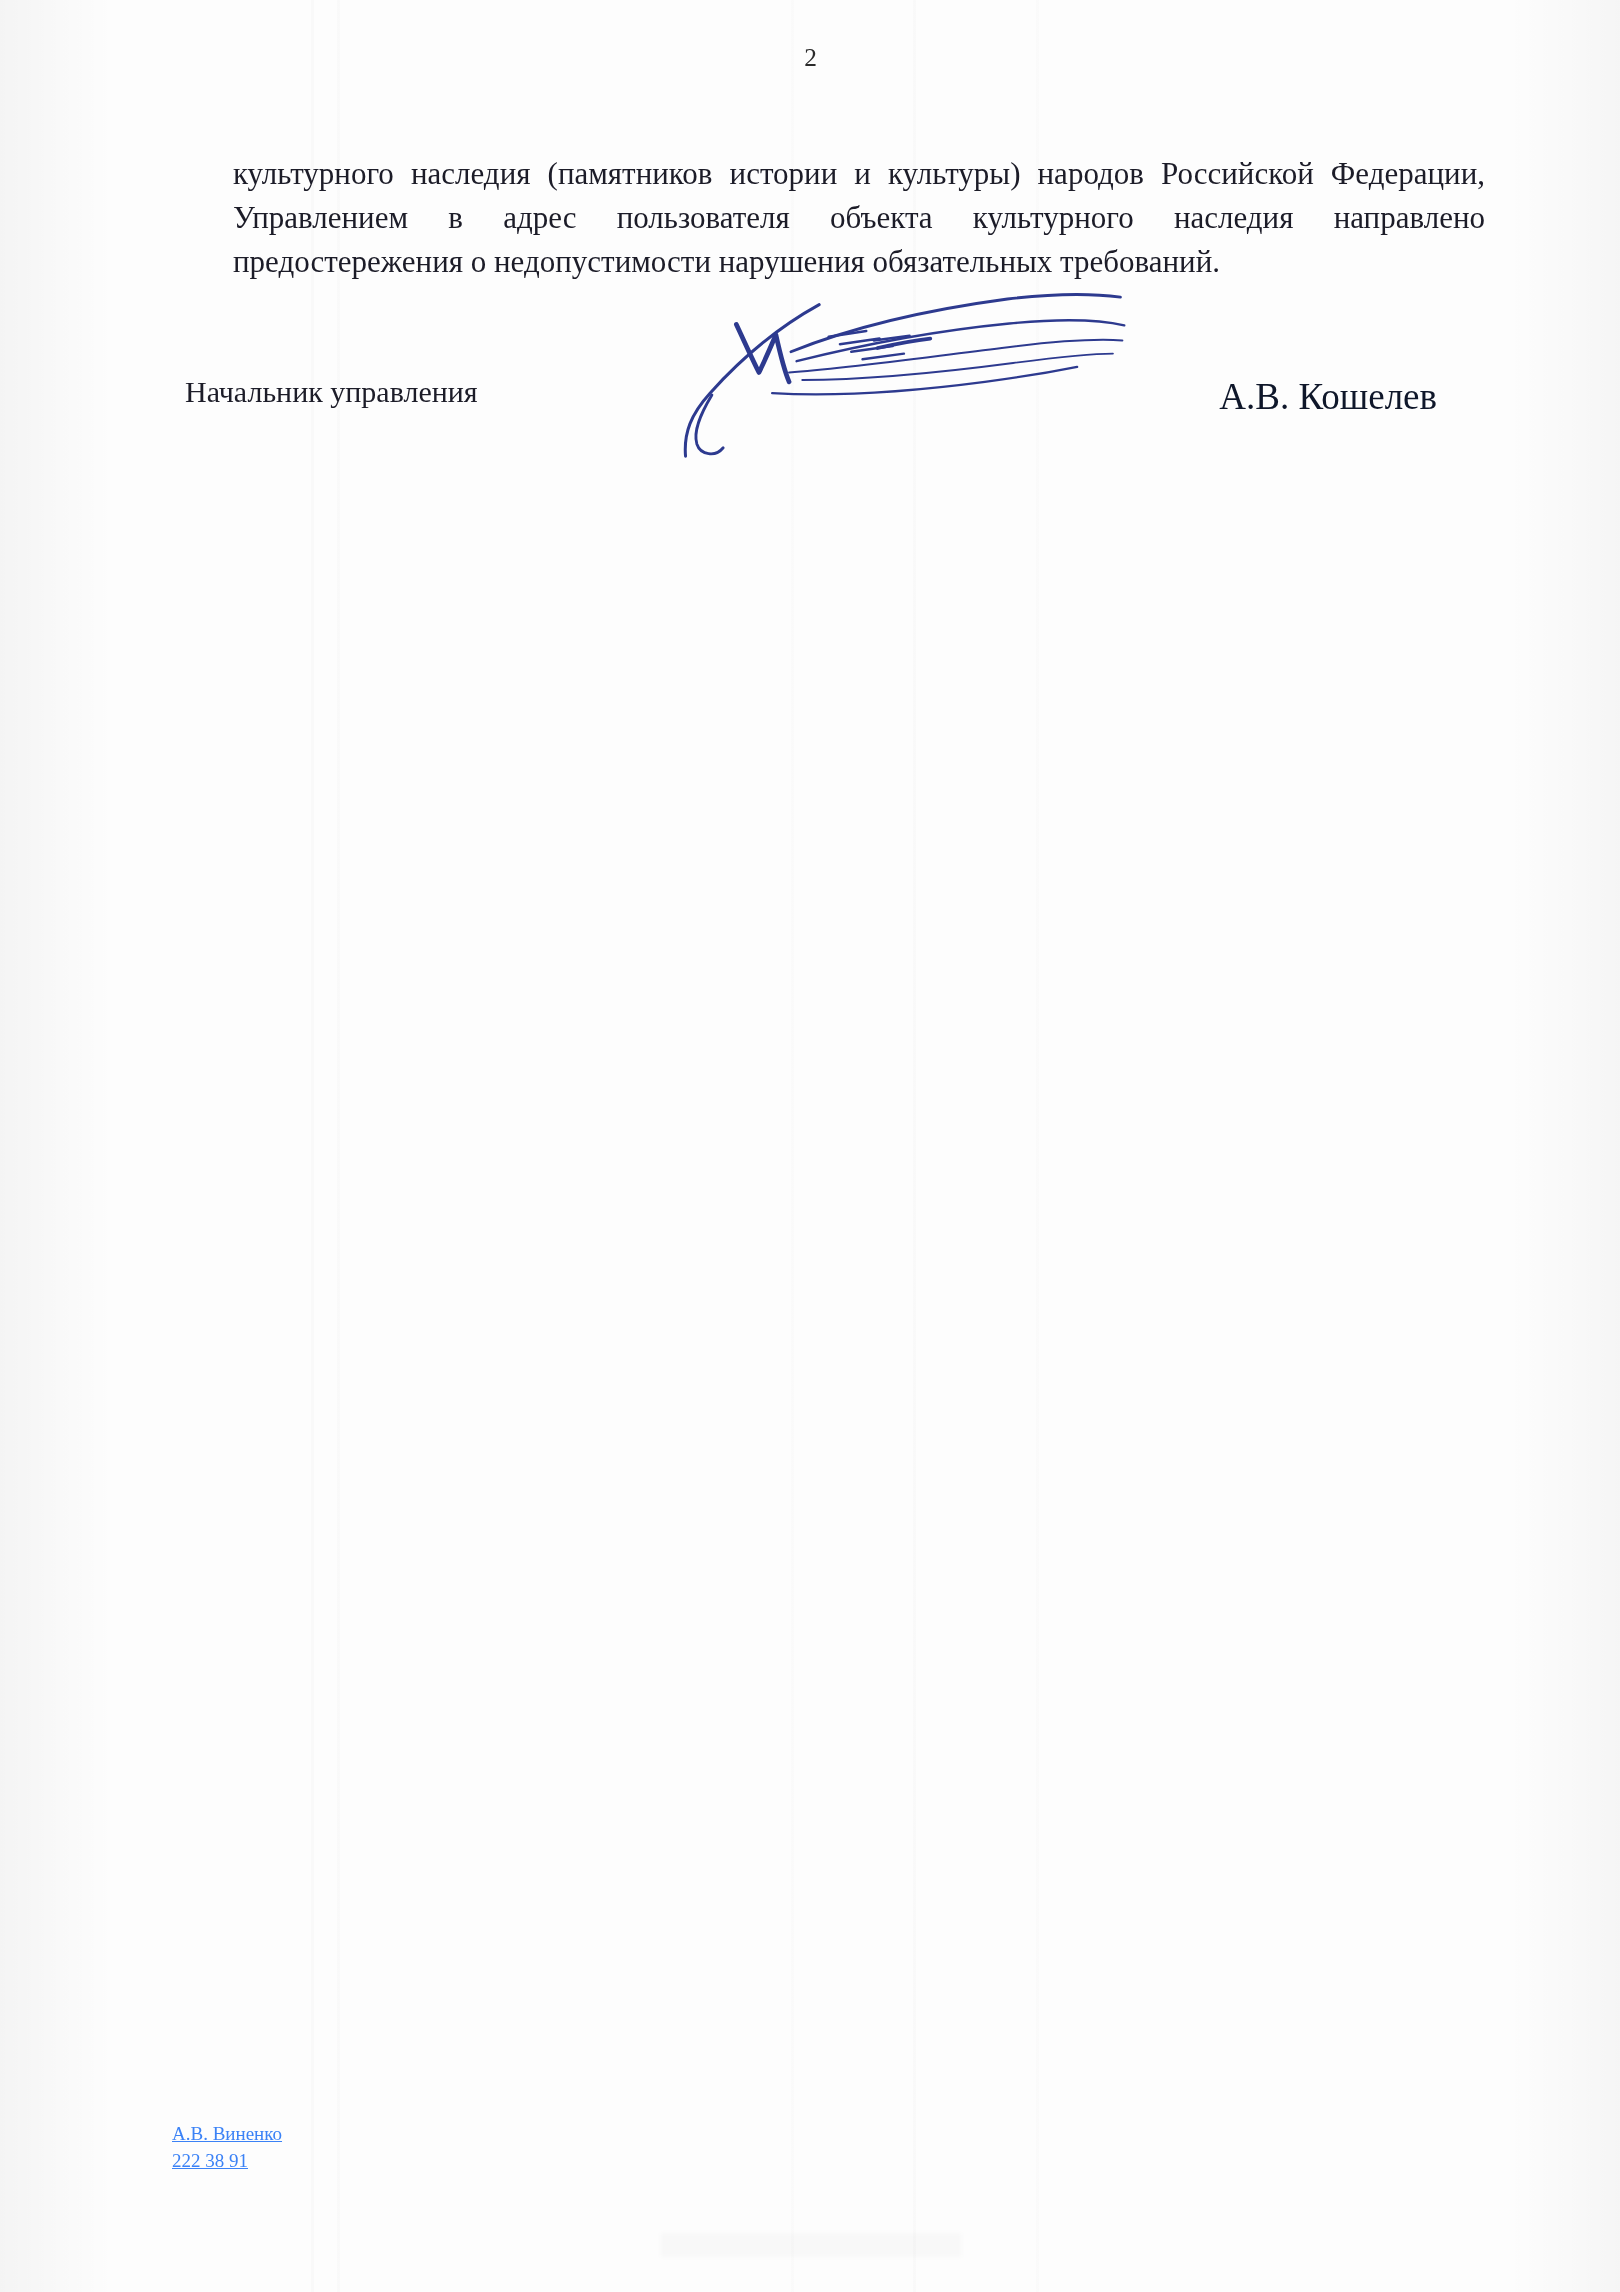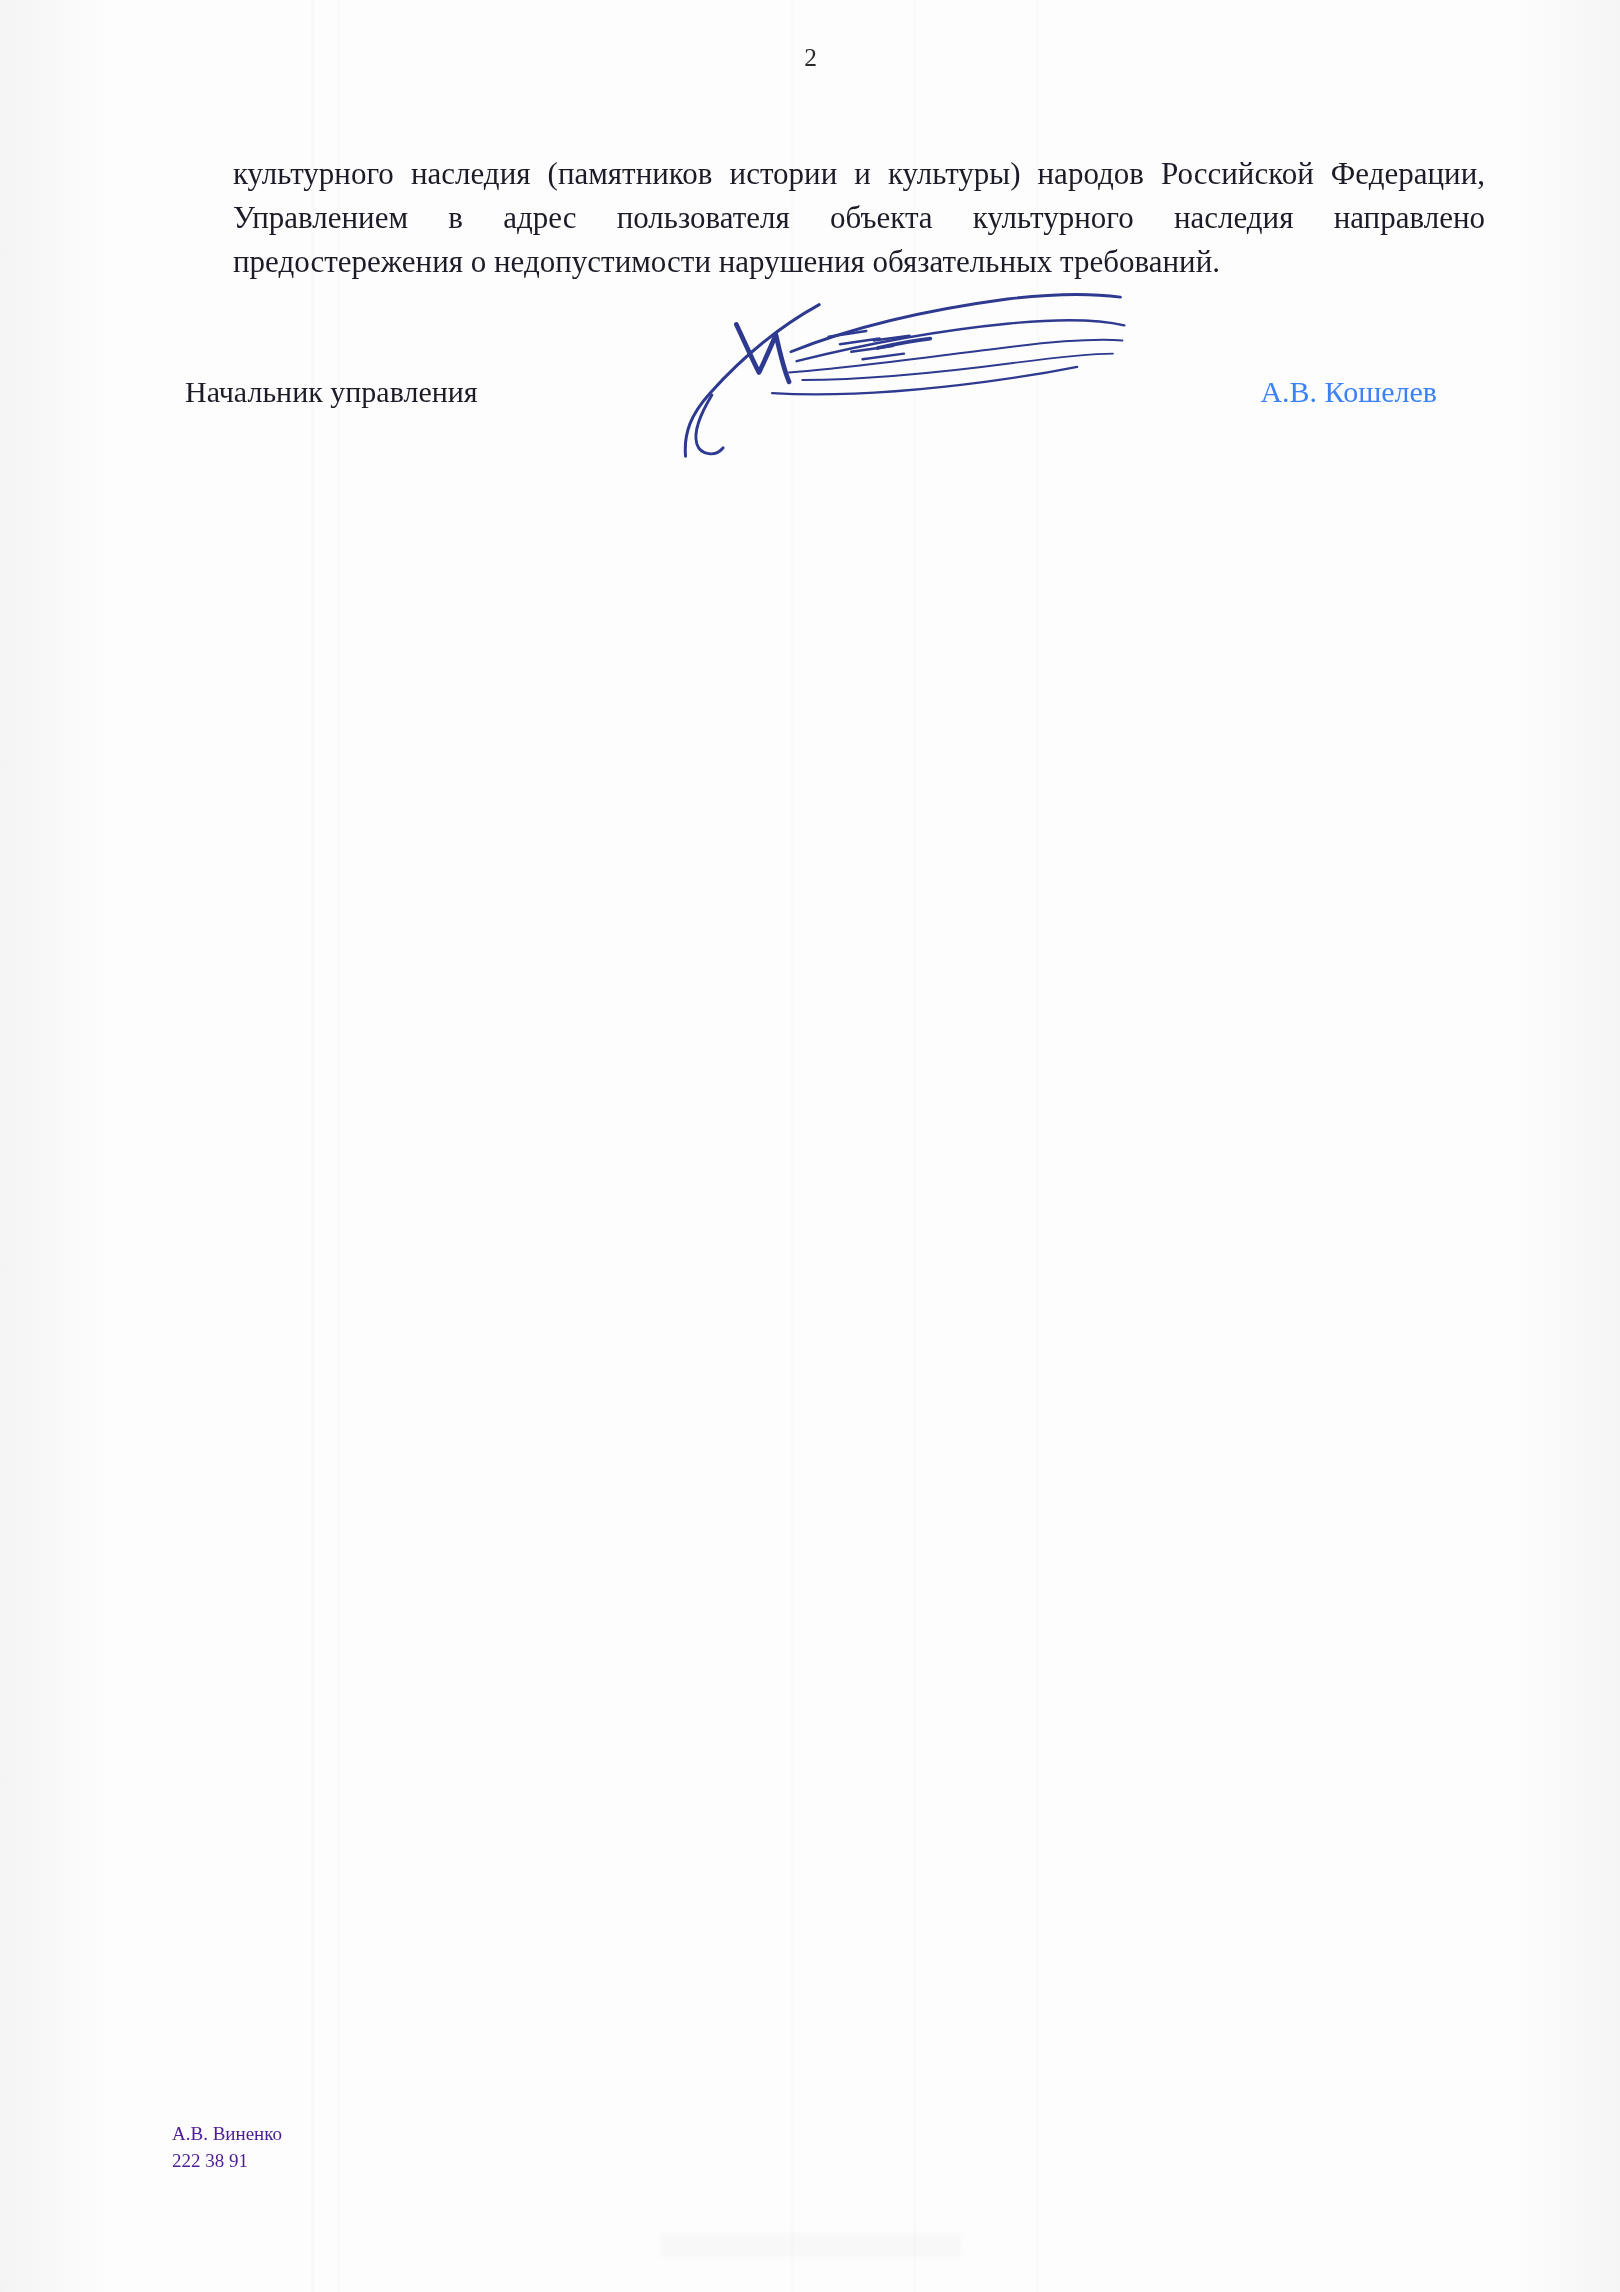--- a/index.html
+++ b/index.html
@@ -75,42 +75,43 @@
     position: absolute;
     left: 0;
     top: 7.5px;
     font-size: 30px;
     color: #1c1c28;
   }
   .sig-name {
     position: absolute;
     right: 0;
     top: 7.5px;
-    font-size: 30px;
-    color: #3b82f6;
+    font-size: 37px;
+    color: #0f172a;
     white-space: nowrap;
   }
 
   .signature-mark {
     position: absolute;
     top: 282px;
     left: 678px;
     width: 546px;
     height: 179px;
     pointer-events: none;
   }
 
   .footer-contact {
     position: absolute;
     left: 172px;
     bottom: 118px;
     font-size: 19px;
     line-height: 1.45;
-    color: #4c1d95;
+    color: #3b82f6;
     font-family: "Liberation Serif", serif;
+    text-decoration: underline;
   }
 
   
   .bottom-artifact {
     position: absolute;
     left: 50%;
     transform: translateX(-50%);
     bottom: 36px;
     width: 301px;
     height: 24.5px;

